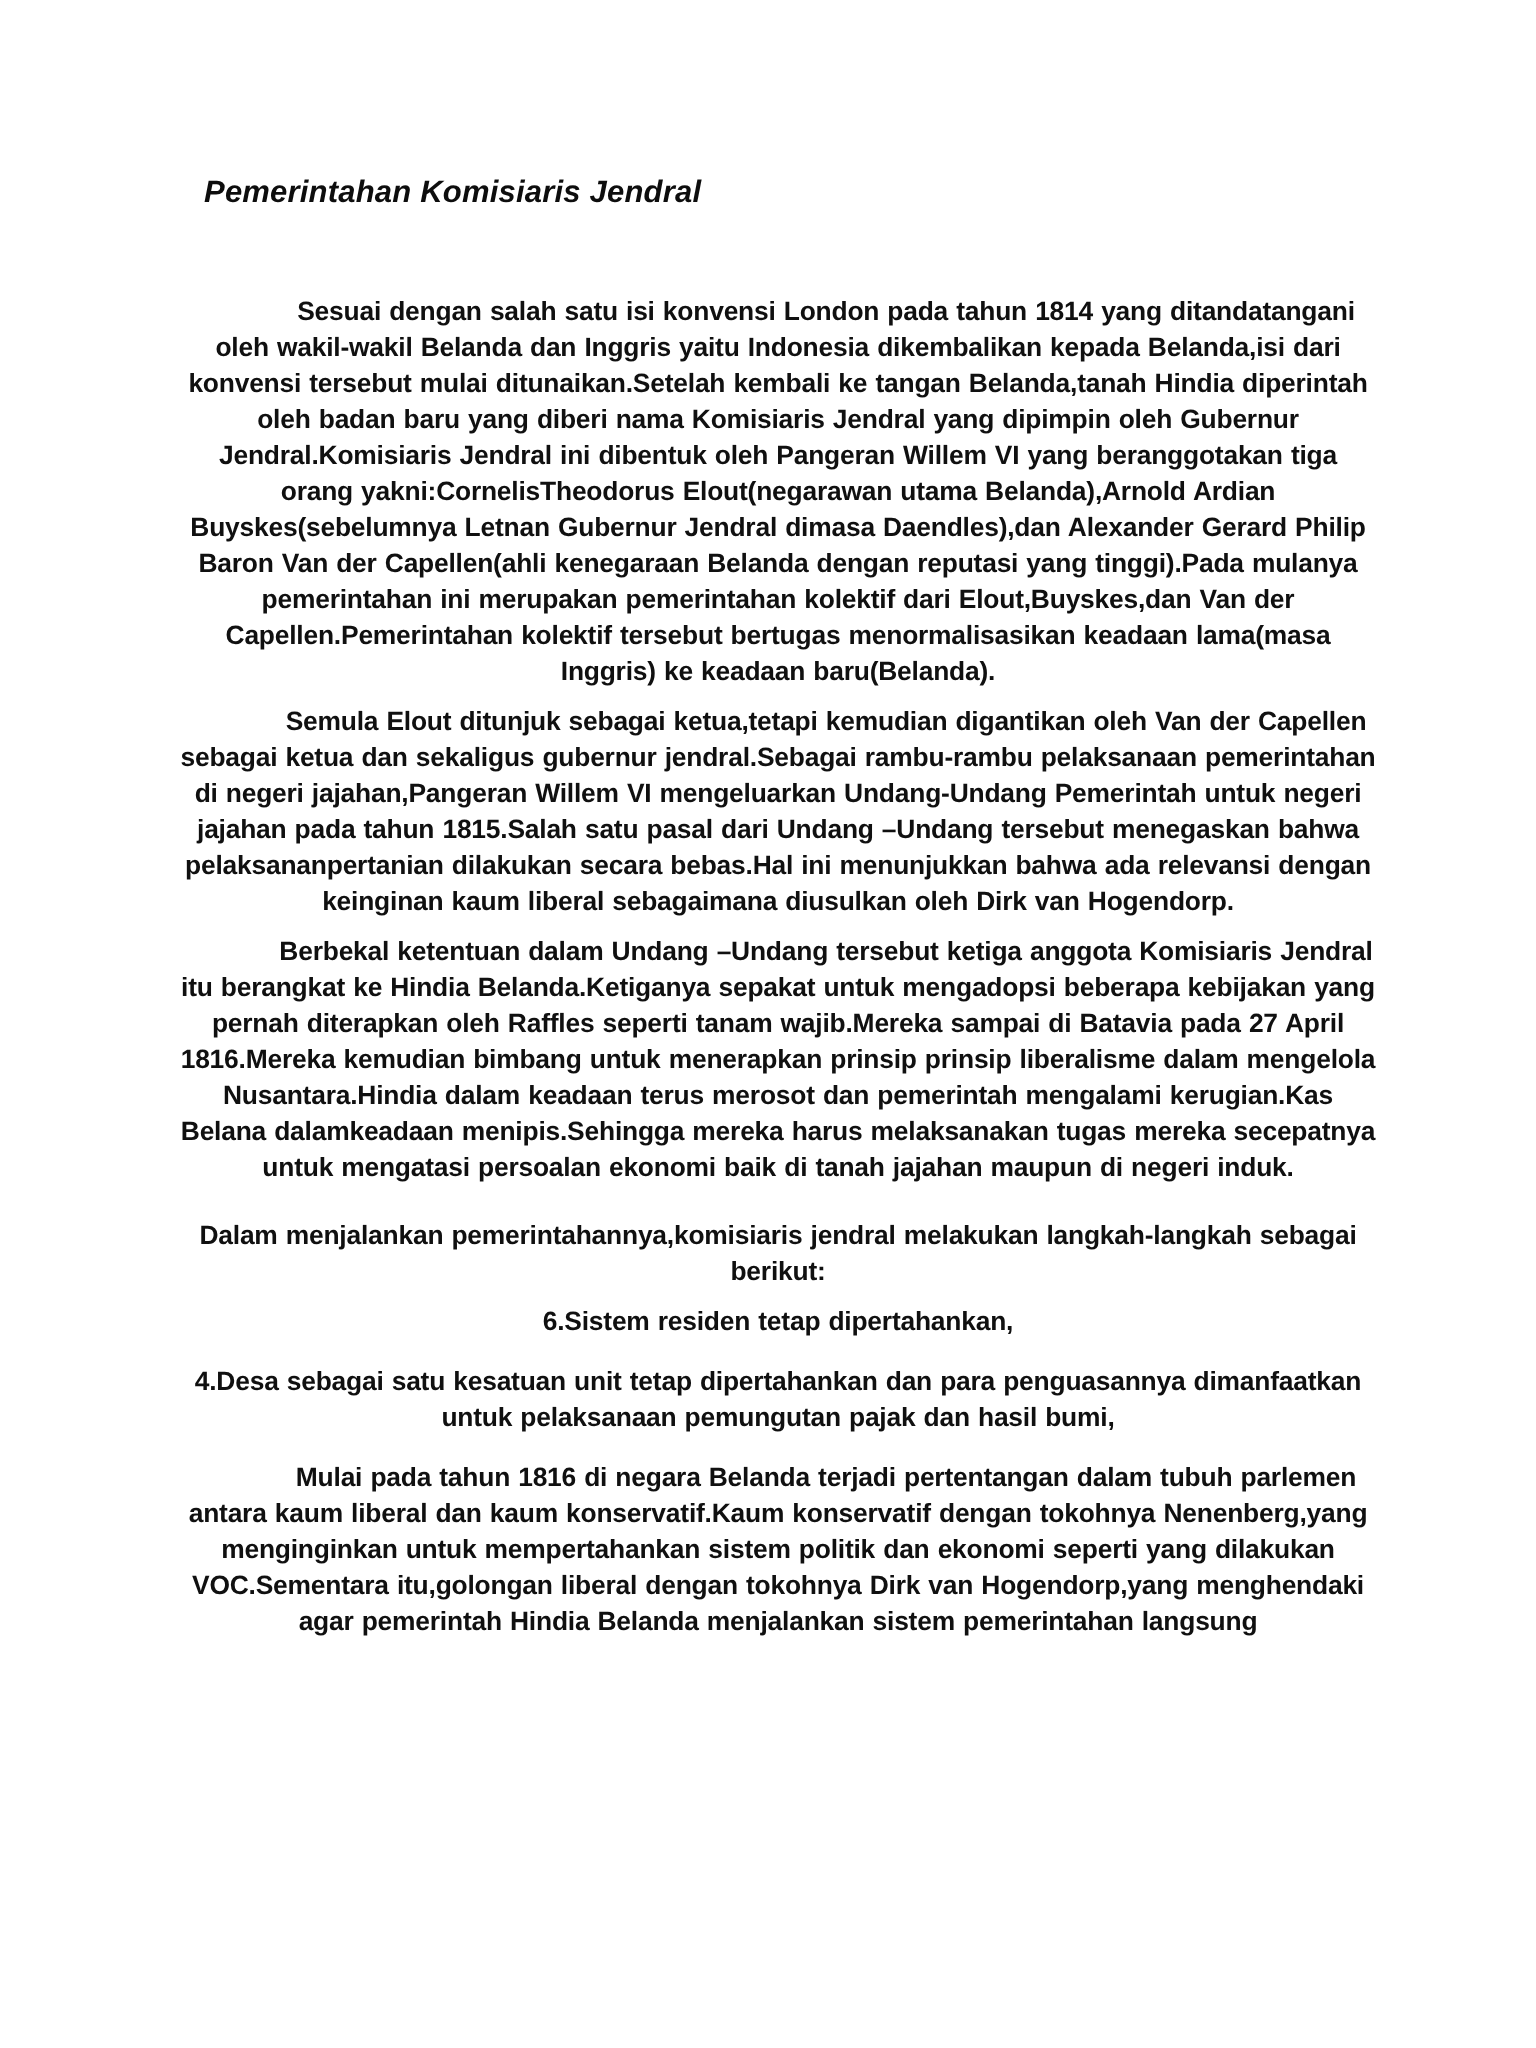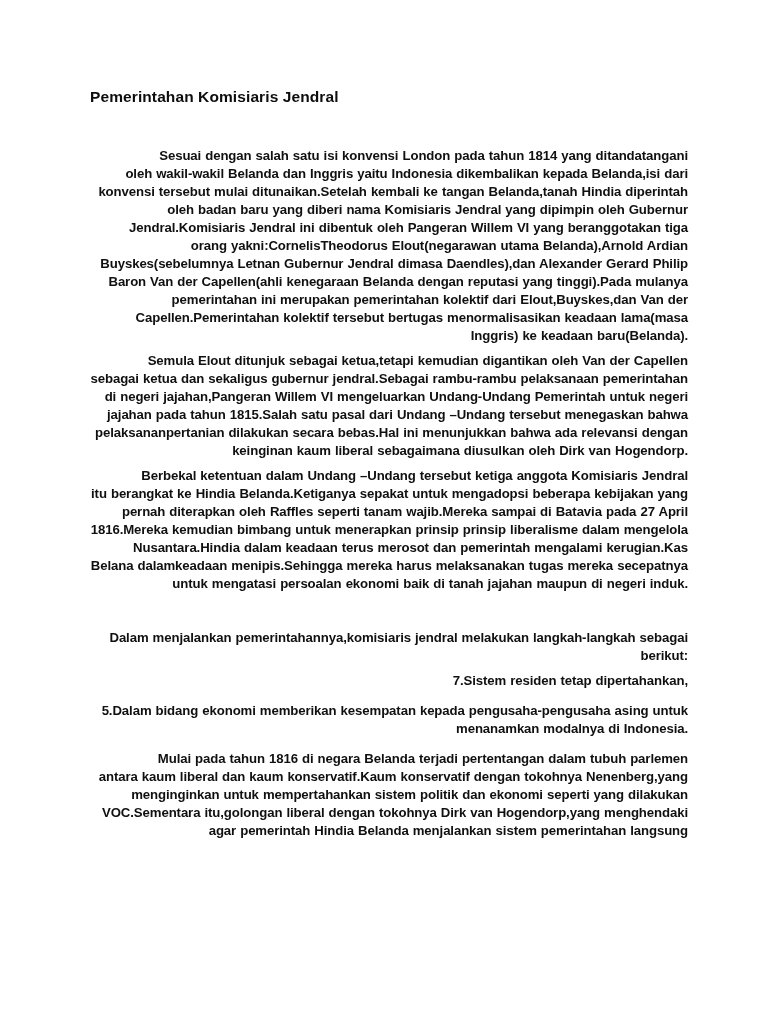--- a/index.html
+++ b/index.html
@@ -15,57 +15,58 @@
     overflow: hidden;
     font-family: "Liberation Sans", "DejaVu Sans", sans-serif;
     color: #101010;
     box-sizing: border-box;
     padding: 88px 80px 0 90px;
   }
   .doc-title {
     font-size: 15.5px;
     font-weight: 700;
     letter-spacing: 0.1px;
-    margin: 0 0 41px 0;
+    margin: 0 0 41px 12px;
     color: #0d0d0d;
+    font-style: italic;
   }
   .para {
     font-size: 13.2px;
     font-weight: 700;
     line-height: 18px;
     letter-spacing: -0.1px;
     margin: 0 0 7px 0;
-    text-align: right;
+    text-align: center;
     word-spacing: 0.5px;
   }
   .para.indent {
     text-indent: 48px;
   }
   .para.section-gap {
-    margin-top: 36px;
+    margin-top: 16px;
   }
   .para.list-item {
     margin-bottom: 12px;
   }
 </style>
 </head>
 <body>
 
 <div class="page">
   <h1 class="doc-title">Pemerintahan Komisiaris Jendral</h1>
 
   <p class="para indent">Sesuai dengan salah satu isi konvensi London pada tahun 1814 yang ditandatangani oleh wakil-wakil Belanda dan Inggris yaitu Indonesia dikembalikan kepada Belanda,isi dari konvensi tersebut mulai ditunaikan.Setelah kembali ke tangan Belanda,tanah Hindia diperintah oleh badan baru yang diberi nama Komisiaris Jendral yang dipimpin oleh Gubernur Jendral.Komisiaris Jendral ini dibentuk oleh Pangeran Willem VI yang beranggotakan tiga orang yakni:CornelisTheodorus Elout(negarawan utama Belanda),Arnold Ardian Buyskes(sebelumnya Letnan Gubernur Jendral dimasa Daendles),dan Alexander Gerard Philip Baron Van der Capellen(ahli kenegaraan Belanda dengan reputasi yang tinggi).Pada mulanya pemerintahan ini merupakan pemerintahan kolektif dari Elout,Buyskes,dan Van der Capellen.Pemerintahan kolektif tersebut bertugas menormalisasikan keadaan lama(masa Inggris) ke keadaan baru(Belanda).</p>
 
   <p class="para indent">Semula Elout ditunjuk sebagai ketua,tetapi kemudian digantikan oleh Van der Capellen sebagai ketua dan sekaligus gubernur jendral.Sebagai rambu-rambu pelaksanaan pemerintahan di negeri jajahan,Pangeran Willem VI mengeluarkan Undang-Undang Pemerintah untuk negeri jajahan pada tahun 1815.Salah satu pasal dari Undang –Undang tersebut menegaskan bahwa pelaksananpertanian dilakukan secara bebas.Hal ini menunjukkan bahwa ada relevansi dengan keinginan kaum liberal sebagaimana diusulkan oleh Dirk van Hogendorp.</p>
 
   <p class="para indent">Berbekal ketentuan dalam Undang –Undang tersebut ketiga anggota Komisiaris Jendral itu berangkat ke Hindia Belanda.Ketiganya sepakat untuk mengadopsi beberapa kebijakan yang pernah diterapkan oleh Raffles seperti tanam wajib.Mereka sampai di Batavia pada 27 April 1816.Mereka kemudian bimbang untuk menerapkan prinsip prinsip liberalisme dalam mengelola Nusantara.Hindia dalam keadaan terus merosot dan pemerintah mengalami kerugian.Kas Belana dalamkeadaan menipis.Sehingga mereka harus melaksanakan tugas mereka secepatnya untuk mengatasi persoalan ekonomi baik di tanah jajahan maupun di negeri induk.</p>
 
   <p class="para section-gap">Dalam menjalankan pemerintahannya,komisiaris jendral melakukan langkah-langkah sebagai berikut:</p>
 
-  <p class="para list-item">7.Sistem residen tetap dipertahankan,</p>
+  <p class="para list-item">6.Sistem residen tetap dipertahankan,</p>
 
 
 
+  <p class="para list-item">4.Desa sebagai satu kesatuan unit tetap dipertahankan dan para penguasannya dimanfaatkan untuk pelaksanaan pemungutan pajak dan hasil bumi,</p>
 
-  <p class="para list-item">5.Dalam bidang ekonomi memberikan kesempatan kepada pengusaha-pengusaha asing untuk menanamkan modalnya di Indonesia.</p>
 
   <p class="para indent">Mulai pada tahun 1816 di negara Belanda terjadi pertentangan dalam tubuh parlemen antara kaum liberal dan kaum konservatif.Kaum konservatif dengan tokohnya Nenenberg,yang menginginkan untuk mempertahankan sistem politik dan ekonomi seperti yang dilakukan VOC.Sementara itu,golongan liberal dengan tokohnya Dirk van Hogendorp,yang menghendaki agar pemerintah Hindia Belanda menjalankan sistem pemerintahan langsung</p>
 </div>
 
 </body></html>

